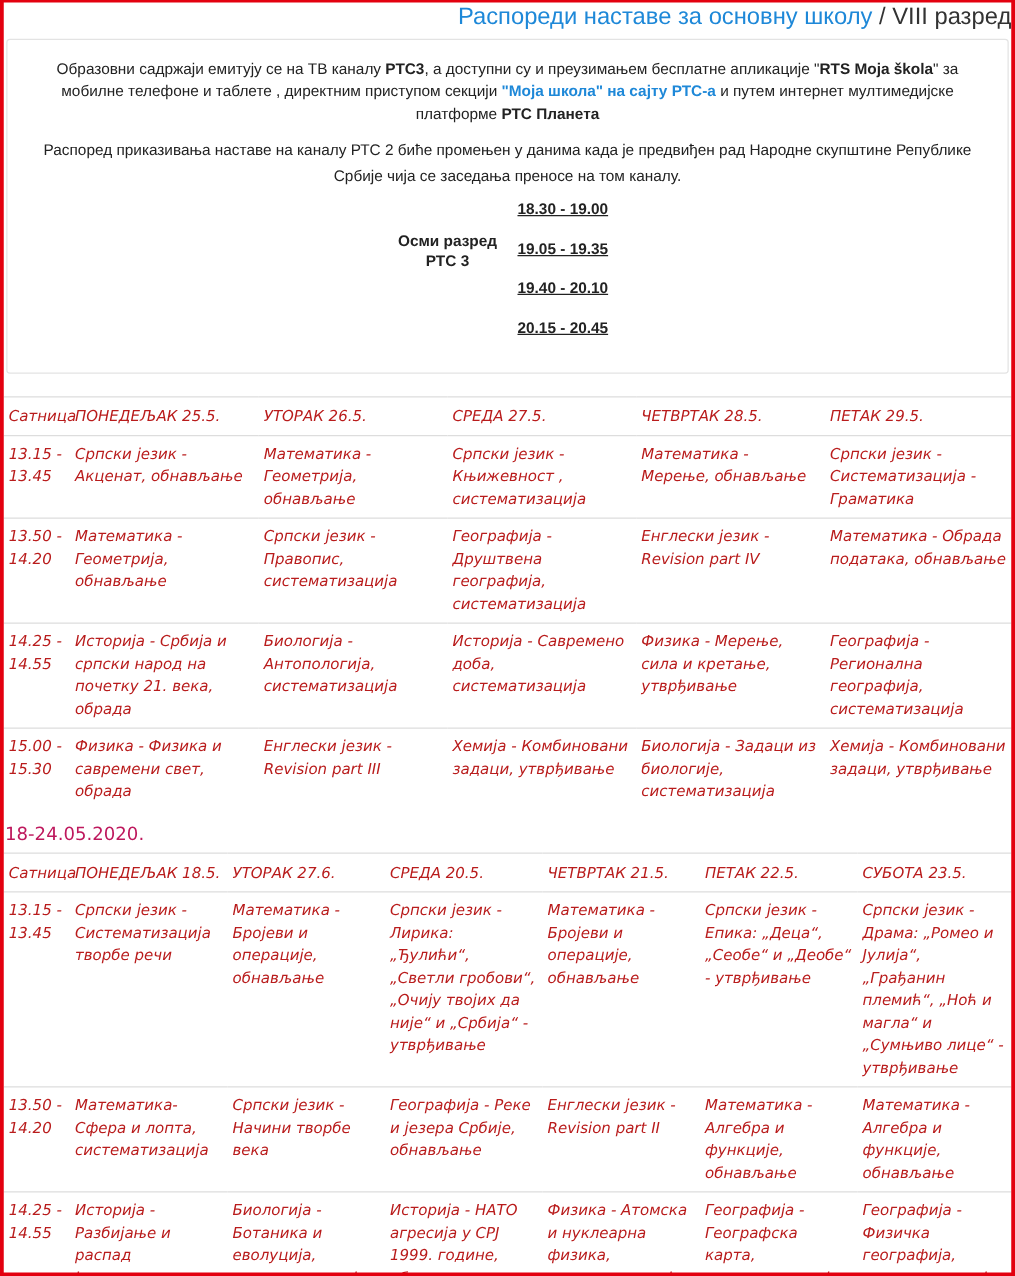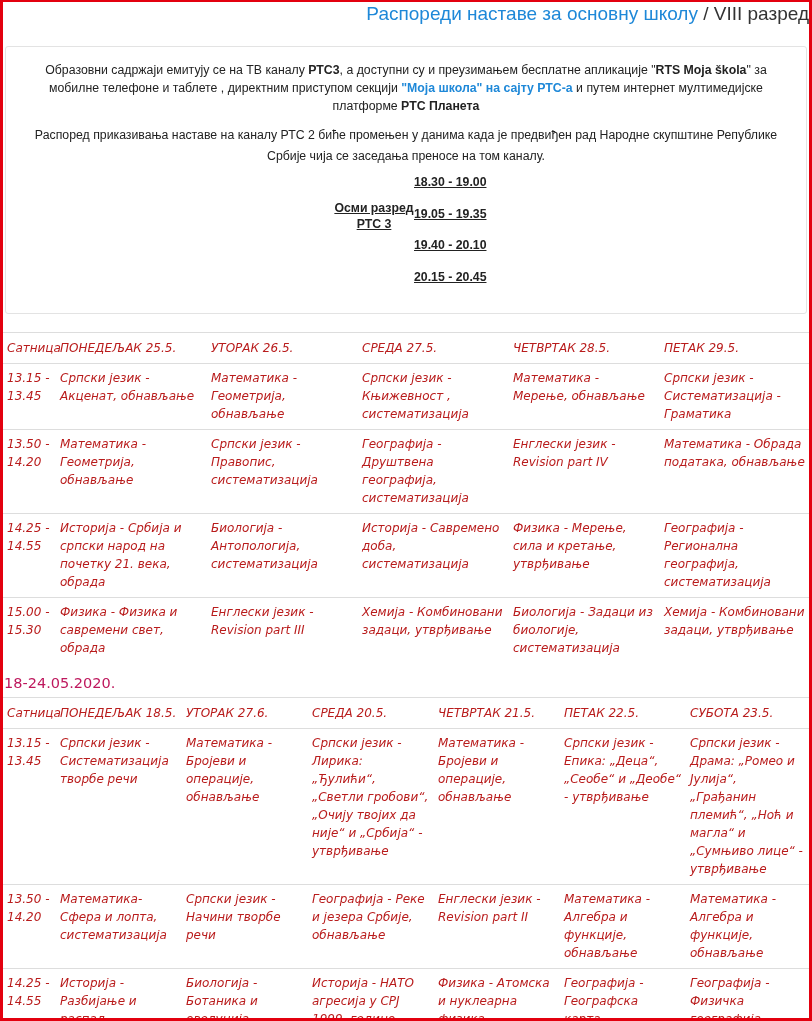--- a/index.html
+++ b/index.html
@@ -14,30 +14,30 @@
       pointer-events: none; z-index: 10;
     }
     .content { position: absolute; left: 3px; top: 0; width: 806px; }
     .page-title {
       text-align: right; font-family: "Liberation Sans", sans-serif;
       font-size: 19px; line-height: 28px; padding-top: 0px; margin: 0; font-weight: normal;
       color: #333333;
     }
     .page-title a { color: #1e88d8; text-decoration: none; }
     .info-box {
-      margin: 18px 2px 0 2px; border: 1px solid #e3e3e3; border-radius: 3px;
+      margin: 3px 2px 0 2px; border: 1px solid #e3e3e3; border-radius: 3px;
       height: 268px; box-sizing: border-box; background: #fff;
       font-family: "Liberation Sans", sans-serif; font-size: 12.3px; color: #222;
     }
     .intro { text-align: center; line-height: 18px; padding: 14px 18px 0 18px; }
     .intro b { font-weight: bold; }
     .intro a { color: #1e88d8; font-weight: bold; text-decoration: none; }
     .notice { text-align: center; font-weight: normal; line-height: 21px; padding: 10px 20px 0 20px; }
     .slots { position: relative; height: 120px; margin-top: 8px; font-weight: bold; }
-    .slot-label { position: absolute; left: 328px; top: 25px; width: 80px; text-align: center; line-height: 16px; text-decoration: underline; }
+    .slot-label { position: absolute; left: 312px; top: 25px; width: 80px; text-align: center; line-height: 16px; }
     .slot-time { position: absolute; left: 408px; text-decoration: underline; }
     .week-table { width: 806px; border-collapse: collapse; table-layout: fixed; font-size: 12px; line-height: 18px; color: #b91c1c; font-style: italic; }
     .week-table th, .week-table td {
       text-align: left; vertical-align: top; padding: 5px 4px 6px 4px; border-top: 1px solid #dddddd; font-weight: normal;
     }
     .week-table th { padding-top: 6px; padding-bottom: 6px; }
     .table1 { margin-top: 18px; }
     .week-heading { font-size: 14.5px; line-height: 20px; margin: 10px 0 4px 1px; font-weight: normal; color: #be185d; }
   </style>
 </head>
@@ -151,21 +151,21 @@
           <td>Српски језик - Систематизација творбе речи</td>
           <td>Математика - Бројеви и операције, обнављање</td>
           <td>Српски језик - Лирика:  „Ђулићи“, „Светли гробови“, „Очију твојих да није“ и „Србија“ - утврђивање</td>
           <td>Математика - Бројеви и операције, обнављање</td>
           <td>Српски језик - Епика: „Деца“, „Сеобе“ и „Деобе“ - утврђивање</td>
           <td>Српски језик - Драма: „Ромео и Јулија“, „Грађанин племић“,  „Ноћ и магла“ и „Сумњиво лице“ - утврђивање</td>
         </tr>
         <tr>
           <td style="white-space: normal;">13.50 - 14.20</td>
           <td>Математика- Сфера и лопта, систематизација</td>
-          <td>Српски језик - Начини творбе речи</td>
+          <td>Српски језик - Начини творбе века</td>
           <td>Географија - Реке и језера Србије, обнављање</td>
           <td>Енглески језик - Revision part II</td>
           <td>Математика - Алгебра и функције, обнављање</td>
           <td>Математика - Алгебра и функције, обнављање</td>
         </tr>
         <tr>
           <td style="white-space: normal;">14.25 - 14.55</td>
           <td>Историја - Разбијање и распад југословенске државе, обрада</td>
           <td>Биологија  - Ботаника и еволуција, систематизација</td>
           <td>Историја - НАТО агресија у СРЈ 1999. године, обрада</td>

